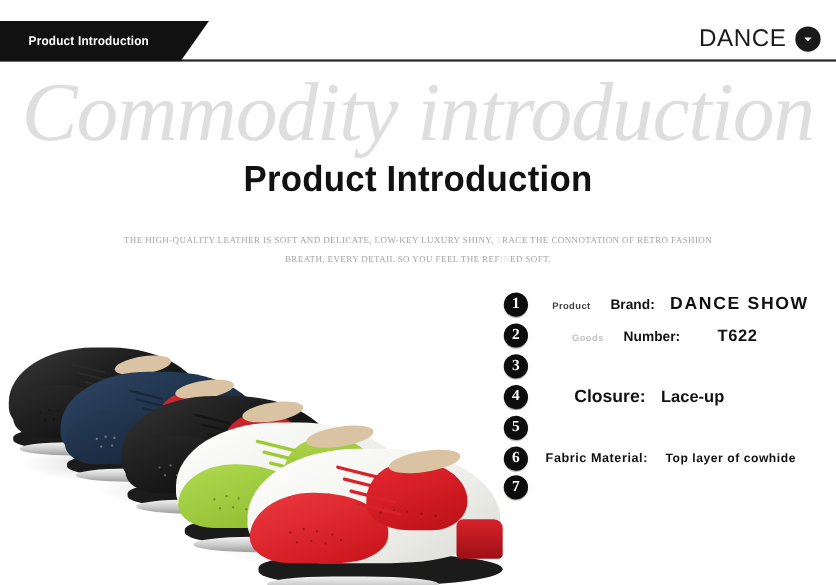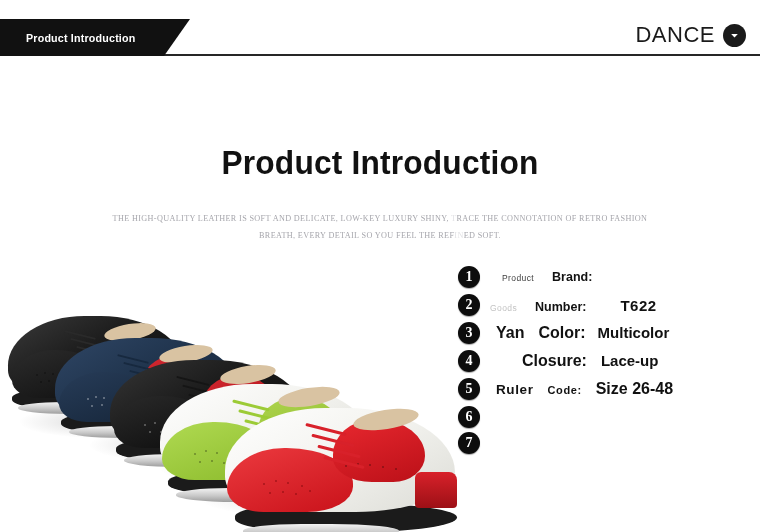--- a/index.html
+++ b/index.html
@@ -154,37 +154,37 @@
   .badge {
     width:22px; height:22px; border-radius:50%;
     background:#0d0d0d; color:#ffffff;
     font-family:"Liberation Serif", serif;
     font-size:14px; font-weight:bold;
     display:flex; align-items:center; justify-content:center;
     flex:0 0 22px;
     box-shadow:0 1px 1px rgba(0,0,0,.35);
   }
   .spec-content { display:flex; align-items:baseline; white-space:nowrap; }
-  .k-pre  { font-size:8.5px; font-weight:normal; letter-spacing:.4px; }
+  .k-pre  { font-size:8.5px; font-weight:bold; letter-spacing:.4px; }
   .k-main { font-weight:bold; }
   .v-main { font-weight:bold; color:#111; }
 
   .r1 { top:0px; }
   .r2 { top:28px; }
   .r3 { top:56px; }
   .r4 { top:84px; }
   .r5 { top:112px; }
   .r6 { top:140px; }
   .r7 { top:166px; }
 
   .r1 .k-pre  { color:#3f3f3f; margin-left:22px; }
   .r1 .k-main { color:#121212; font-size:12.5px; margin-left:18px; }
   .r1 .v-main { font-size:16px; letter-spacing:1.5px; margin-left:14px; }
 
-  .r2 .k-pre  { color:#c3c3c3; margin-left:10px; }
+  .r2 .k-pre  { color:#c3c3c3; margin-left:40px; }
   .r2 .k-main { color:#121212; font-size:12.5px; margin-left:18px; }
   .r2 .v-main { font-size:15px; letter-spacing:.5px; margin-left:34px; }
 
   .r3 .k-main-a { font-size:16px; font-weight:bold; color:#121212; margin-left:16px; }
   .r3 .k-main   { color:#121212; font-size:16px; margin-left:14px; }
   .r3 .v-main   { font-size:15px; margin-left:12px; }
 
   .r4 .k-main { color:#121212; font-size:16px; margin-left:42px; }
   .r4 .v-main { font-size:15px; margin-left:14px; }
 
@@ -216,20 +216,21 @@
     <span class="more-label">DANCE</span>
     <span class="chevron-circle">
       <svg width="13" height="13" viewBox="0 0 13 13">
         <path d="M3.2 5.1 L6.5 8.6 L9.8 5.1 Z" fill="#ffffff"></path>
       </svg>
     </span>
   </div>
 </div>
 
 <div class="title-zone">
+  <div class="watermark">Commodity introduction</div>
   <div class="main-title">Product Introduction</div>
 </div>
 
 <div class="desc">
   <div class="desc-line-1">
     <span class="seg-strong">THE HIGH-QUALITY LEATHER IS SOFT AND DELICATE, LOW-KEY LUXURY SHINY,</span><span class="seg-faint"> T</span><span class="seg-strong">RACE THE CONNOTATION OF RETRO FASHION</span>
   </div>
   <div class="desc-line-2">
     <span class="seg-strong">BREATH, EVERY DETAIL SO YOU FEEL THE REF</span><span class="seg-faint">IN</span><span class="seg-strong">ED SOFT.</span>
   </div>
@@ -367,58 +368,53 @@
   </div>
 </div>
 
 <div class="specs">
 
   <div class="spec-row r1">
     <span class="badge">1</span>
     <span class="spec-content">
       <span class="k-pre">Product</span>
       <span class="k-main">Brand:</span>
+      <span class="v-main">DANCE  SHOW</span>
     </span>
   </div>
 
   <div class="spec-row r2">
     <span class="badge">2</span>
     <span class="spec-content">
       <span class="k-pre">Goods</span>
       <span class="k-main">Number:</span>
       <span class="v-main">T622</span>
     </span>
   </div>
 
   <div class="spec-row r3">
     <span class="badge">3</span>
-    <span class="spec-content">
-      <span class="k-main-a">Yan</span>
-      <span class="k-main">Color:</span>
-      <span class="v-main">Multicolor</span>
-    </span>
   </div>
 
   <div class="spec-row r4">
     <span class="badge">4</span>
     <span class="spec-content">
       <span class="k-main">Closure:</span>
       <span class="v-main">Lace-up</span>
     </span>
   </div>
 
   <div class="spec-row r5">
     <span class="badge">5</span>
-    <span class="spec-content">
-      <span class="k-main-a">Ruler</span>
-      <span class="k-main">Code:</span>
-      <span class="v-main">Size 26-48</span>
-    </span>
   </div>
 
   <div class="spec-row r6">
     <span class="badge">6</span>
+    <span class="spec-content">
+      <span class="k-main">Fabric Material:</span>
+      <span class="v-main">Top layer of cowhide</span>
+    </span>
   </div>
 
   <div class="spec-row r7">
     <span class="badge">7</span>
   </div>
 </div>
 
 </body></html>

